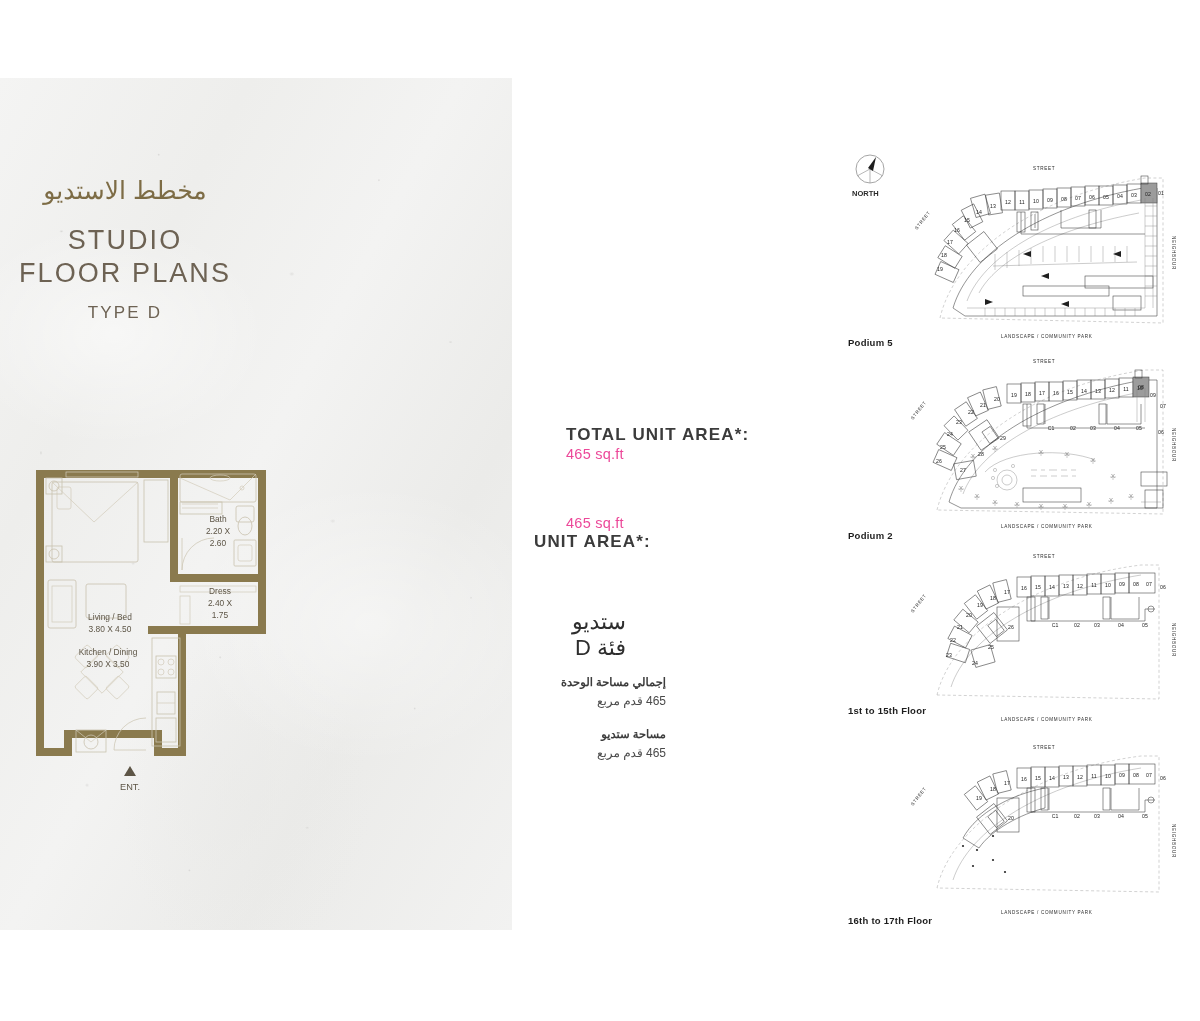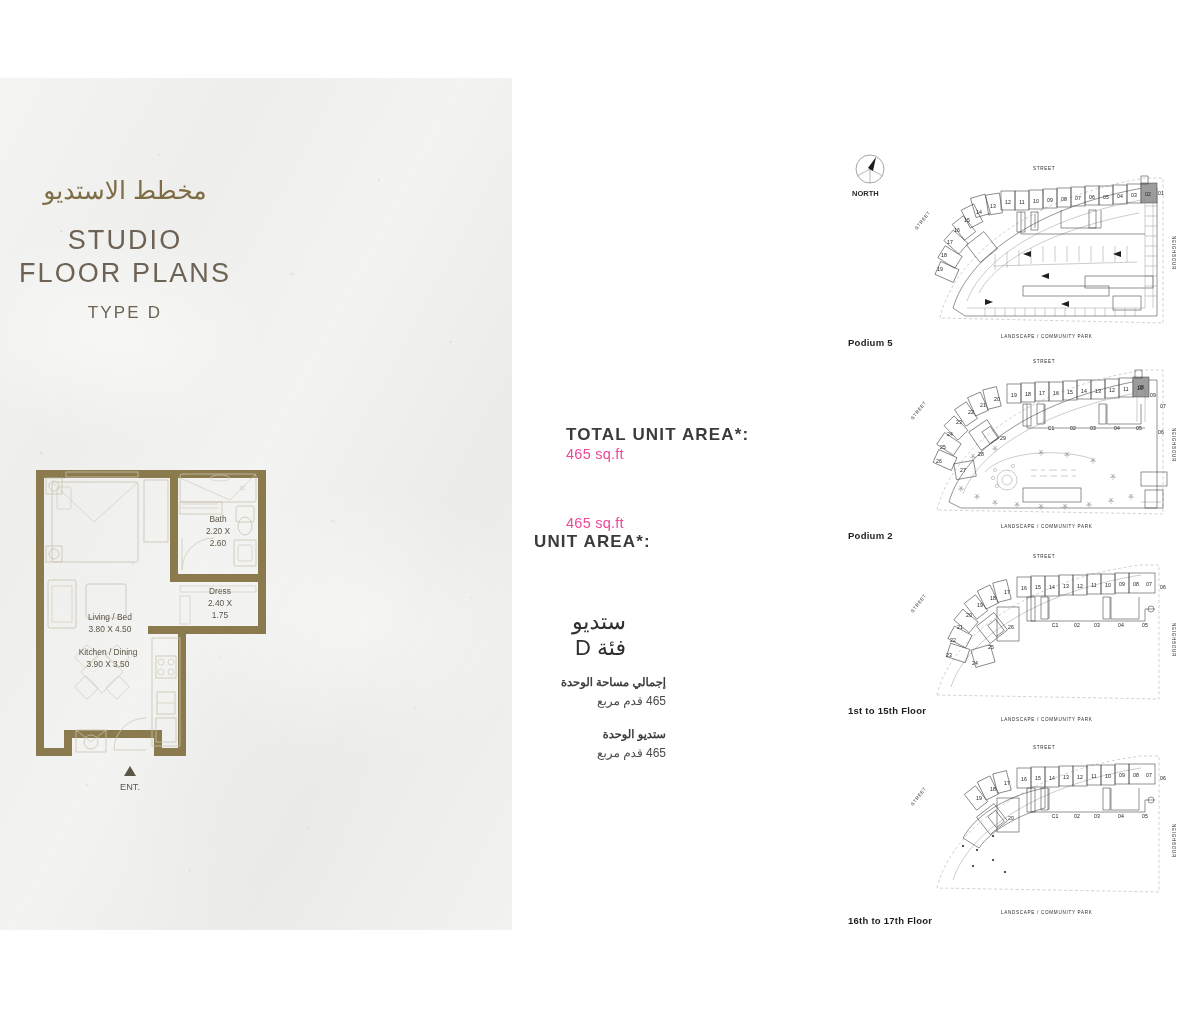--- a/index.html
+++ b/index.html
@@ -269,21 +269,21 @@
 
 <div class="m-lbl" style="left:534px; top:494px;margin-top:38px;">UNIT AREA*:</div>
 <div class="m-val" style="left:566px; top:515px;">465 sq.ft</div>
 
 <div class="m-ar-ttl" style="left:446px; top:608px;">ستديو</div>
 <div class="m-ar-ttl" style="left:446px; top:634px;">فئة D</div>
 
 <div class="m-ar-lbl" style="left:486px; top:675px;">إجمالي مساحة الوحدة</div>
 <div class="m-ar-val" style="left:486px; top:694px;">465 قدم مربع</div>
 
-<div class="m-ar-lbl" style="left:486px; top:727px;">ستديو الوحدة</div>
+<div class="m-ar-lbl" style="left:486px; top:727px;">مساحة ستديو</div>
 <div class="m-ar-val" style="left:486px; top:746px;">465 قدم مربع</div>
 
 <div style="position:absolute; left:848px; top:152px;">
   <svg width="60" height="48" viewBox="0 0 60 48" xmlns="http://www.w3.org/2000/svg">
     <circle cx="22" cy="17" r="14" fill="none" stroke="#8e8e8e" stroke-width=".8"></circle>
     <line x1="22" y1="17" x2="9" y2="24" stroke="#9a9a9a" stroke-width=".7"></line>
     <line x1="22" y1="17" x2="35" y2="24" stroke="#9a9a9a" stroke-width=".7"></line>
     <line x1="22" y1="17" x2="22" y2="31" stroke="#9a9a9a" stroke-width=".7"></line>
     <polygon points="28,5 25,19 20,16" fill="#1d1d1d"></polygon>
     <text x="4" y="44" fill="#2a2a2a" font-family="Liberation Sans, sans-serif" font-size="7.5" font-weight="bold">NORTH</text>

